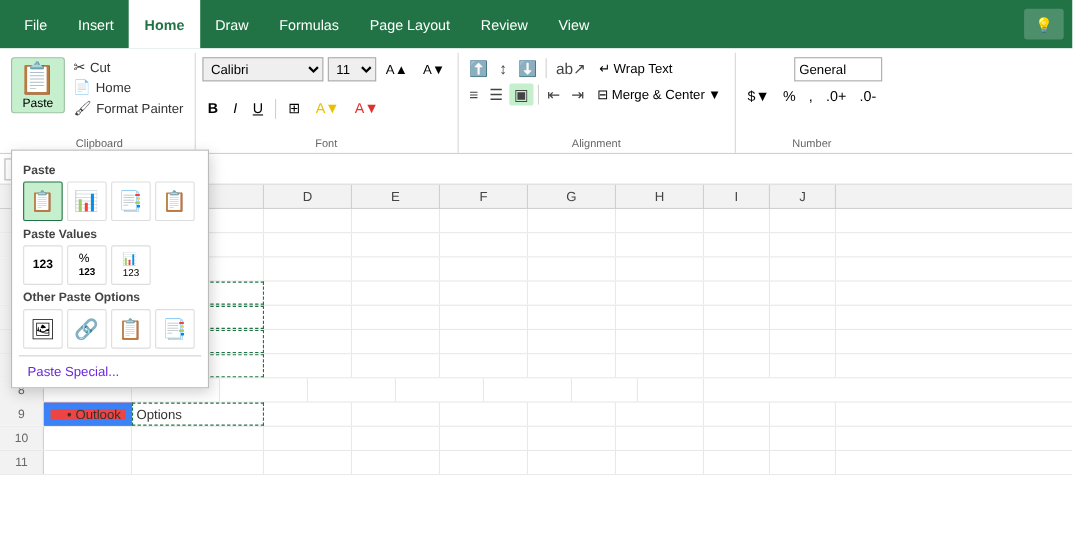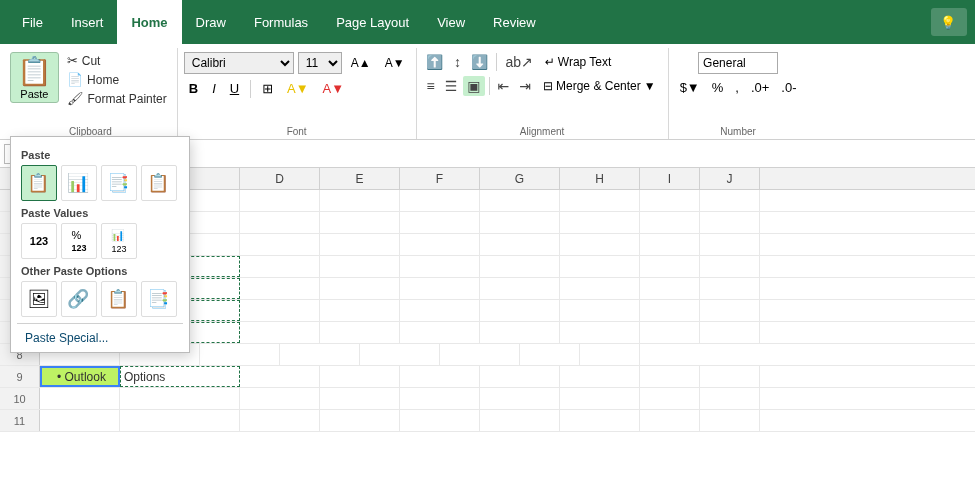--- a/index.html
+++ b/index.html
@@ -111,21 +111,21 @@
       padding: 1px 4px;
       cursor: pointer;
       border-radius: 2px;
       font-size: 12px;
       color: #333;
       white-space: nowrap;
     }
 
     
     .font-group { min-width: 180px; }
-    .font-row { display: flex; align-items: center; gap: 4px; margin-bottom: 1px; }
+    .font-row { display: flex; align-items: center; gap: 4px; margin-bottom: 11px; }
     .font-select {
       width: 110px;
       font-size: 12px;
       border: 1px solid #aaa;
       padding: 1px 3px;
       height: 22px;
     }
     .size-select {
       width: 44px;
       font-size: 12px;
@@ -301,22 +301,22 @@
       align-items: center;
       padding: 0 3px;
       font-size: 12px;
       color: #333;
       border-right: 1px solid #e8e8e8;
       overflow: hidden;
       white-space: nowrap;
       position: relative;
     }
     .cell.selected {
-      border: 2px solid #3b82f6;
-      background: #bef264;
+      border: 6px solid #3b82f6;
+      background: #ef4444;
       padding-left: 15px;
     }
     .cell.dashed-border {
       border: 1.5px dashed #217346;
     }
     .cell.header-green {
       color: #217346;
       font-weight: 600;
     }
 
@@ -355,21 +355,21 @@
       cursor: pointer;
       border-radius: 2px;
       font-size: 18px;
       background: #fff;
     }
     .pd-icon-btn.active { background: #c6efce; border-color: #217346; }
     .pd-divider { border: none; border-top: 1px solid #d0d0d0; margin: 4px 0; }
     .pd-link {
       display: block;
       font-size: 12px;
-      color: #0c4a6e;
+      color: #6d28d9;
       text-decoration: none;
       padding: 3px 8px;
       cursor: pointer;
     }
 
     
     .cw-b { width: 80px; min-width: 80px; }
     .cw-c { width: 120px; min-width: 120px; }
     .cw-d { width: 80px; min-width: 80px; }
     .cw-e { width: 80px; min-width: 80px; }
@@ -383,22 +383,22 @@
 <body>
 
 <div class="title-bar">
   <div class="title-bar-tabs">
     <div class="tab">File</div>
     <div class="tab">Insert</div>
     <div class="tab active">Home</div>
     <div class="tab">Draw</div>
     <div class="tab">Formulas</div>
     <div class="tab">Page Layout</div>
+    <div class="tab">Review</div>
     <div class="tab">View</div>
-    <div class="tab">Review</div>
   </div>
   <div class="tell-me">
     <span>💡</span>
   </div>
 </div>
 
 <div class="ribbon">
   <div class="ribbon-content">
 
     <div class="ribbon-group">
@@ -474,21 +474,21 @@
             <span>⊟</span>
             <span>Merge &amp; Center</span>
             <span>▼</span>
           </button>
         </div>
       </div>
       <div class="ribbon-group-label" style="font-size:10px;color:#666;padding:2px 0;">Alignment</div>
     </div>
 
     <div class="ribbon-group number-group">
-      <div class="ribbon-group-content" style="flex-direction:column; align-items:center; padding:4px 0 2px 0; gap:4px;">
+      <div class="ribbon-group-content" style="flex-direction:column; align-items:flex-end; padding:4px 0 2px 0; gap:4px;">
         <input class="number-format" value="General" readonly="" style="">
         <div class="currency-row">
           <button class="num-btn">$▼</button>
           <button class="num-btn">%</button>
           <button class="num-btn">,</button>
           <button class="num-btn">.0+</button>
           <button class="num-btn">.0-</button>
         </div>
       </div>
       <div class="ribbon-group-label">Number</div>

